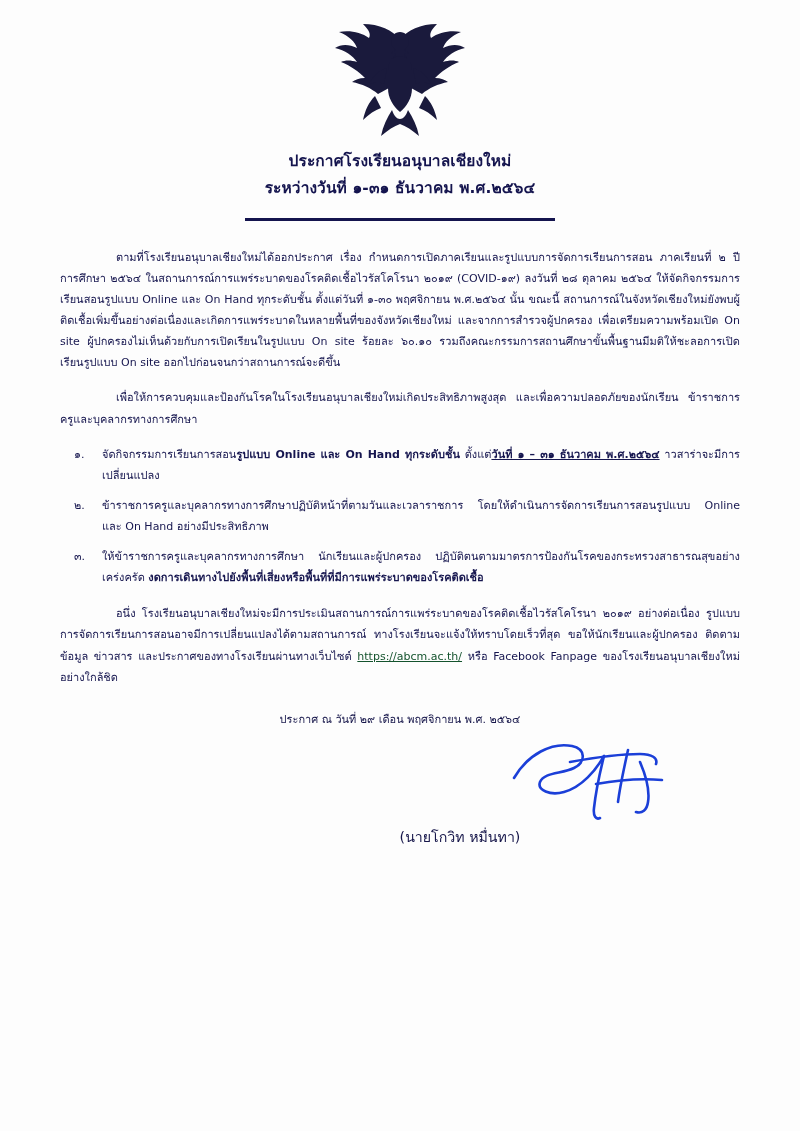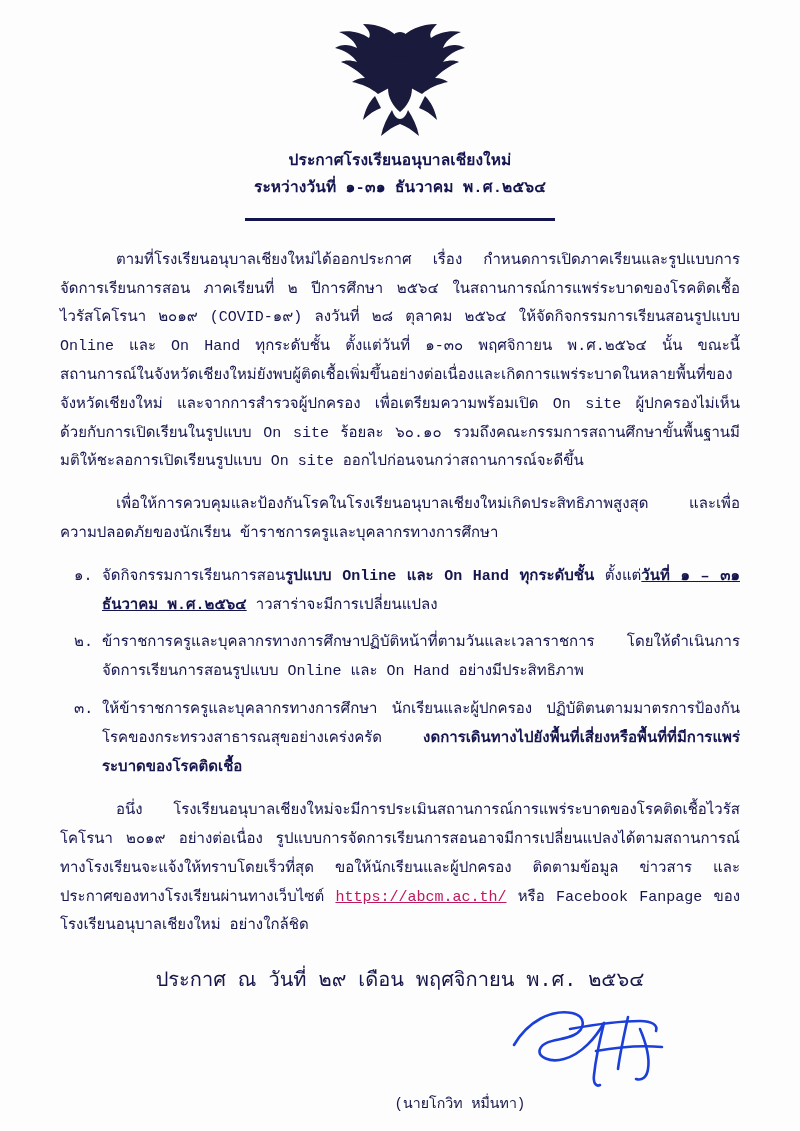--- a/index.html
+++ b/index.html
@@ -14,21 +14,20 @@
     color: #16164a;
     overflow: hidden;
   }
   .page {
     position: relative;
     width: 800px;
     height: 1131px;
     background: #fdfdfd;
     box-sizing: border-box;
     padding: 0 60px;
-    font-family: Liberation Mono, monospace;
   }
   
   .emblem-wrap {
     width: 100%;
     display: flex;
     justify-content: center;
     padding-top: 22px;
   }
   .emblem {
     width: 130px;
@@ -48,21 +47,21 @@
   }
   .rule {
     width: 310px;
     height: 2.5px;
     background: #14144e;
     margin: 16px auto 0 auto;
   }
   
   .body {
     margin-top: 26px;
-    font-size: 15px;
+    font-size: 11px;
     line-height: 1.92;
     color: #16164f;
     text-align: justify;
     text-justify: inter-word;
   }
   p.para {
     margin: 0 0 14px 0;
   }
   p.indent {
     text-indent: 56px;
@@ -81,28 +80,28 @@
     margin-bottom: 9px;
     text-align: justify;
   }
   ol.items > li .num {
     position: absolute;
     left: 14px;
     top: 0;
   }
   
   .link {
-    color: #be185d;
+    color: #14532d;
     text-decoration: underline;
   }
   
   .sigdate {
     margin-top: 22px;
     text-align: center;
-    font-size: 20px;
+    font-size: 11px;
   }
   .sig-area {
     position: relative;
     height: 96px;
   }
   .sig-svg {
     position: absolute;
     left: 440px;
     top: 4px;
     width: 200px;

